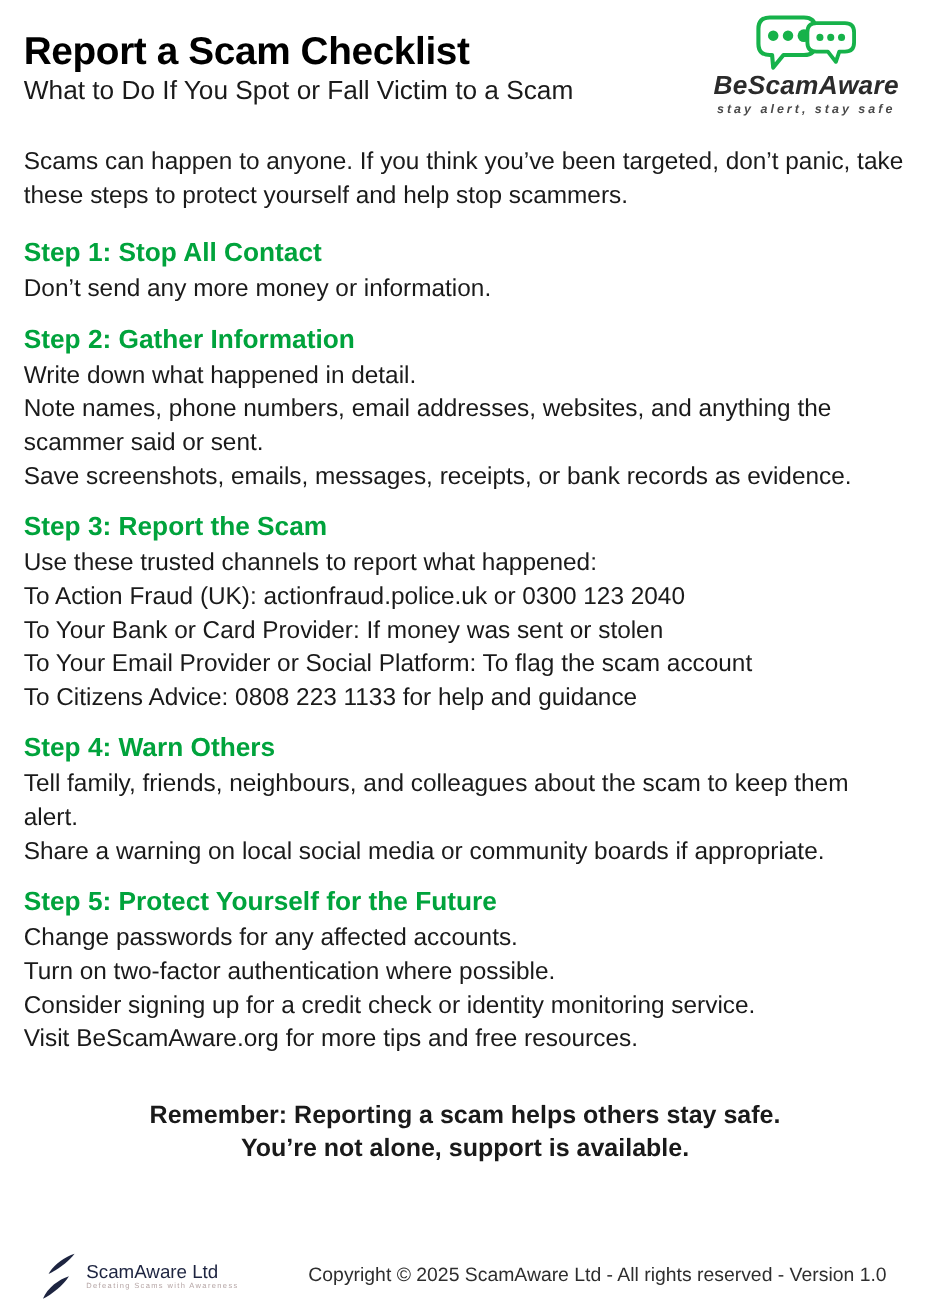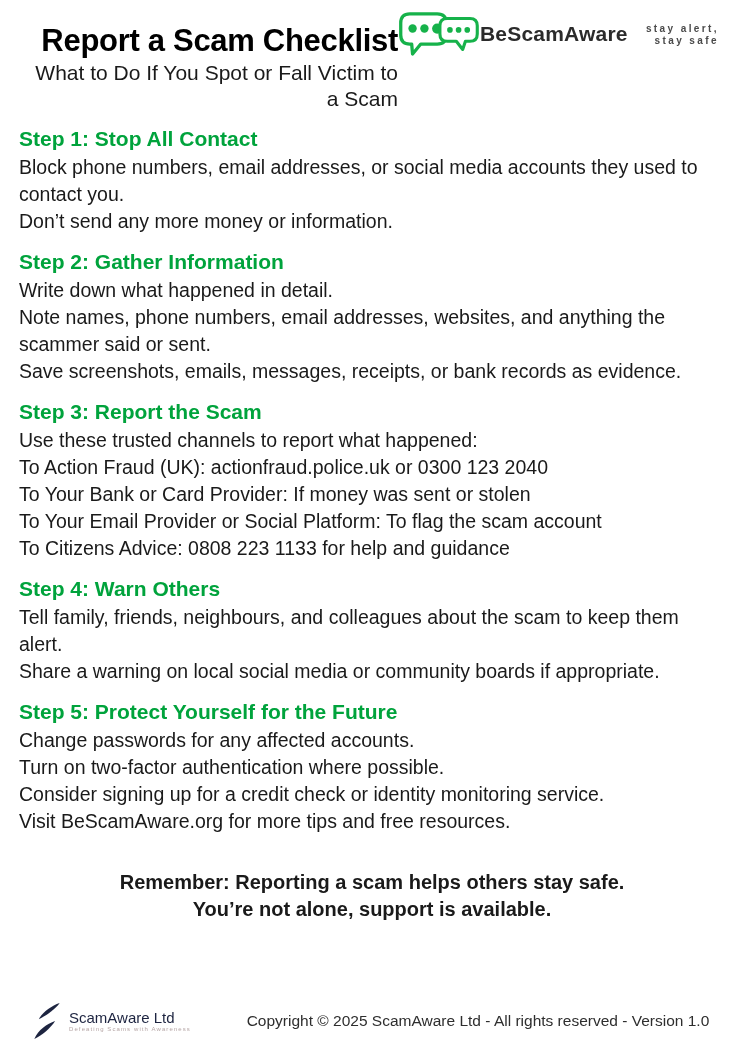--- a/index.html
+++ b/index.html
@@ -6,25 +6,25 @@
   body{
     width:744px;height:1052px;
     background:#ffffff;
     font-family:"Liberation Sans","DejaVu Sans",sans-serif;
     color:#1a1a1a;
     overflow:hidden;
   }
   .page{width:744px;height:1052px;box-sizing:border-box;padding:0 19px;position:relative;}
 
   
-  .header{display:flex;justify-content:space-between;align-items:flex-start;padding-top:10px;text-align:right;}
+  .header{display:flex;justify-content:space-between;align-items:flex-start;padding-top:10px;}
   .title-block{margin-top:12px;}
   .doc-title{font-size:31px;font-weight:bold;line-height:38px;letter-spacing:-0.3px;color:#000;}
   .doc-subtitle{font-size:21px;line-height:26px;margin-top:0;color:#1a1a1a;}
-  .brand{display:flex;align-items:center;margin-right:6px;}
+  .brand{display:flex;flex-direction:column;align-items:center;margin-right:6px;font-style:italic;}
   .brand svg{display:block;}
   .brand-name{font-size:21px;font-weight:bold;color:#2b2b2b;line-height:22px;letter-spacing:0.2px;}
   .brand-tagline{font-size:10px;color:#4a4a4a;letter-spacing:2.4px;line-height:12px;margin-top:2px;font-weight:bold;}
 
   
   .intro{margin-top:22px;font-size:19.5px;line-height:27px;}
   .section{margin-top:14px;}
   .section h2{margin:0 0 2px 0;font-size:21px;line-height:26px;font-weight:bold;color:#00a33c;}
   .section p{margin:0;font-size:19.5px;line-height:27px;}
 
@@ -62,24 +62,24 @@
           <circle cx="57" cy="21.5" r="3.1" fill="#16b24a"></circle>
           <circle cx="66.5" cy="21.5" r="3.1" fill="#16b24a"></circle>
           <circle cx="76" cy="21.5" r="3.1" fill="#16b24a"></circle>
         </svg>
       </span>
       <div class="brand-name">BeScamAware</div>
       <div class="brand-tagline">stay alert, stay safe</div>
     </div>
   </div>
 
+  <p class="intro">Scams can happen to anyone. If you think you’ve been targeted, don’t panic, take these steps to protect yourself and help stop scammers.</p>
 
   <div class="section">
     <h2>Step 1: Stop All Contact</h2>
-    <p>Block phone numbers, email addresses, or social media accounts they used to contact you.</p>
     <p>Don’t send any more money or information.</p>
   </div>
 
   <div class="section">
     <h2>Step 2: Gather Information</h2>
     <p>Write down what happened in detail.</p>
     <p>Note names, phone numbers, email addresses, websites, and anything the scammer said or sent.</p>
     <p>Save screenshots, emails, messages, receipts, or bank records as evidence.</p>
   </div>
 

